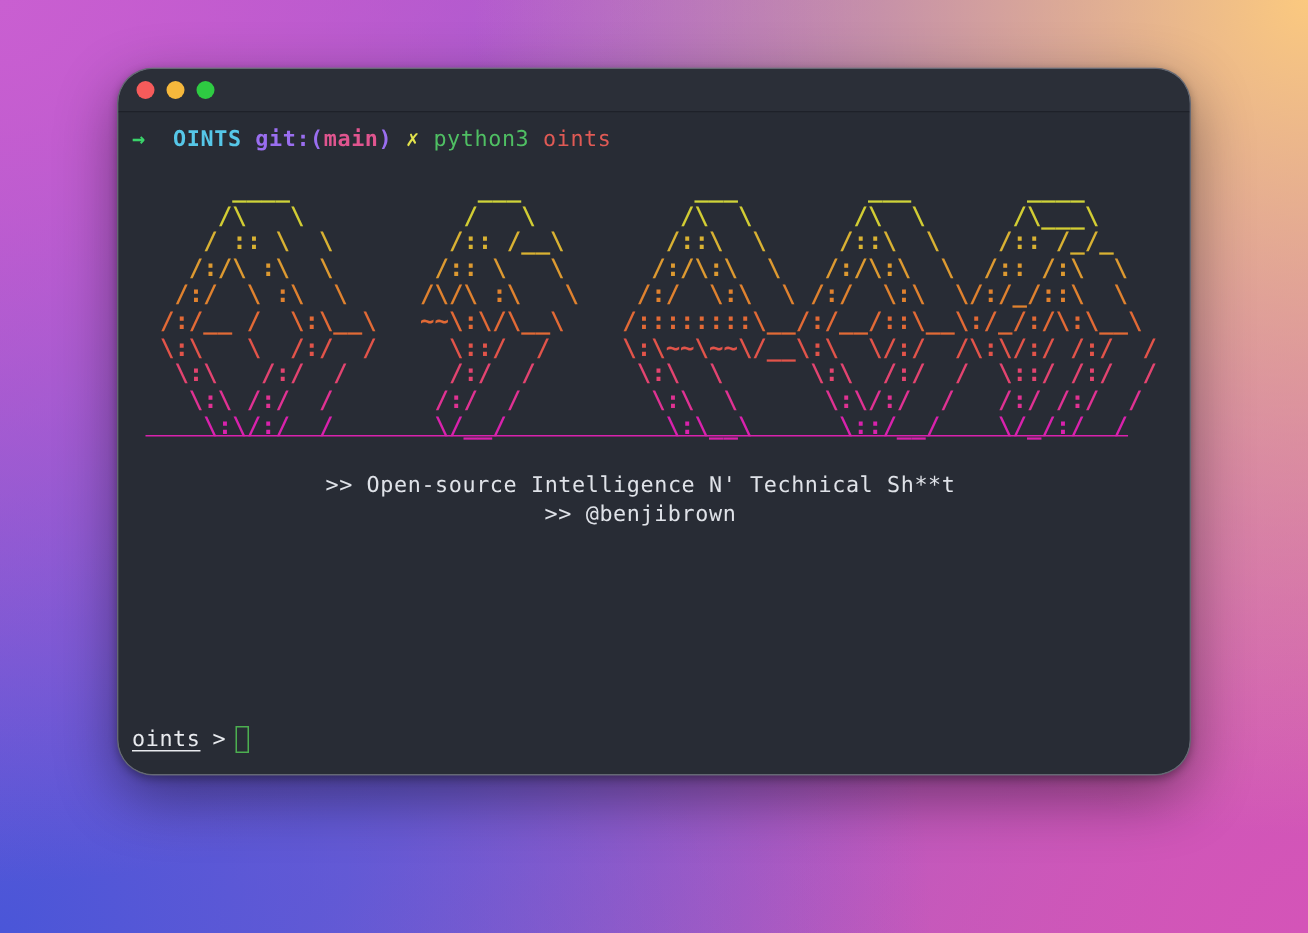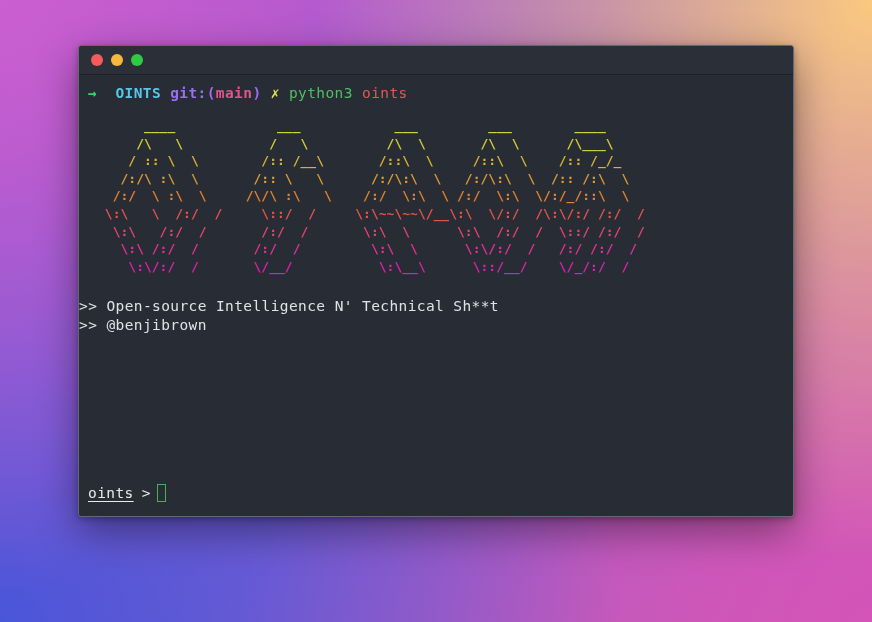--- a/index.html
+++ b/index.html
@@ -27,21 +27,21 @@
       linear-gradient(135deg, #b84fc4 0%, #9a5ad0 30%, #8b5fd0 55%, #c860b4 100%);
   }
 
   
   #terminal-window {
     position: absolute;
     left: 78px;
     top: 45px;
     width: 716px;
     height: 472px;
-    border-radius: 4px;
+    border-radius: 24px;
     background: #282c35;
     box-shadow: 0 14px 40px rgba(0,0,0,0.42), 0 2px 6px rgba(0,0,0,0.3);
     border: 1px solid rgba(150,155,165,0.55);
     box-sizing: border-box;
     overflow: hidden;
     display: flex;
     flex-direction: column;
   }
 
   #titlebar {
@@ -85,42 +85,43 @@
   .branch    { color: #e0558f; font-weight: bold; }
   .dirty     { color: #e3e34c; font-weight: bold; }
   .cmd       { color: #4fbf63; }
   .arg       { color: #e05a55; }
 
   
   #ascii-banner {
     margin: 14px 0 0 0;
     padding-left: 18px;
     font-family: "DejaVu Sans Mono", monospace;
-    font-size: 13px;
+    font-size: 16px;
     line-height: 17.6px;
     white-space: pre;
     letter-spacing: 0px;
     font-weight: 700;
   }
   #ascii-banner .l0  { color: #cfd43a; }
   #ascii-banner .l1  { color: #d2cd34; }
   #ascii-banner .l2  { color: #d9b233; }
   #ascii-banner .l3  { color: #dd9a31; }
   #ascii-banner .l4  { color: #e0822f; }
   #ascii-banner .l5  { color: #e26a36; }
   #ascii-banner .l6  { color: #e2544a; }
   #ascii-banner .l7  { color: #e34470; }
   #ascii-banner .l8  { color: #e03293; }
-  #ascii-banner .l9  { color: #d922ad; }
+  #ascii-banner .l9  { color: #d922ad; text-decoration: underline; }
   #ascii-banner .l10 { color: #c81cc2; }
   #ascii-banner .l11 { color: #ad1ed3; }
 
   
   #tagline {
     margin-top: 22px;
+    text-align: center;
     padding-right: 18px;
     color: #dfe2e8;
     font-size: 14.5px;
     line-height: 19px;
     white-space: pre;
     letter-spacing: 0.4px;
   }
 
   
   #input-prompt {
@@ -167,20 +168,21 @@
 
     <div id="terminal-body">
 
       <div id="prompt-line"><span class="arrow">→</span>  <span class="repo">OINTS</span> <span class="gitlabel">git:(</span><span class="branch">main</span><span class="gitlabel">)</span> <span class="dirty">✗</span> <span class="cmd">python3</span> <span class="arg">oints</span></div>
 
       <pre id="ascii-banner"><span class="l0">      ____             ___            ___         ___        ____
 </span><span class="l1">     /\   \           /   \          /\  \       /\  \      /\___\
 </span><span class="l2">    / :: \  \        /:: /__\       /::\  \     /::\  \    /:: /_/_
 </span><span class="l3">   /:/\ :\  \       /:: \   \      /:/\:\  \   /:/\:\  \  /:: /:\  \
 </span><span class="l4">  /:/  \ :\  \     /\/\ :\   \    /:/  \:\  \ /:/  \:\  \/:/_/::\  \
+</span><span class="l5"> /:/__ /  \:\__\   ~~\:\/\__\    /::::::::\__/:/__/::\__\:/_/:/\:\__\
 </span><span class="l6"> \:\   \  /:/  /     \::/  /     \:\~~\~~\/__\:\  \/:/  /\:\/:/ /:/  /
 </span><span class="l7">  \:\   /:/  /       /:/  /       \:\  \      \:\  /:/  /  \::/ /:/  /
 </span><span class="l8">   \:\ /:/  /       /:/  /         \:\  \      \:\/:/  /   /:/ /:/  /
 </span><span class="l9">    \:\/:/  /       \/__/           \:\__\      \::/__/    \/_/:/  /
 </span></pre>
 
       <div id="tagline"><span>&gt;&gt; Open-source Intelligence N' Technical Sh**t</span>
 <span>&gt;&gt; @benjibrown</span></div>
 
       <div id="input-prompt">

